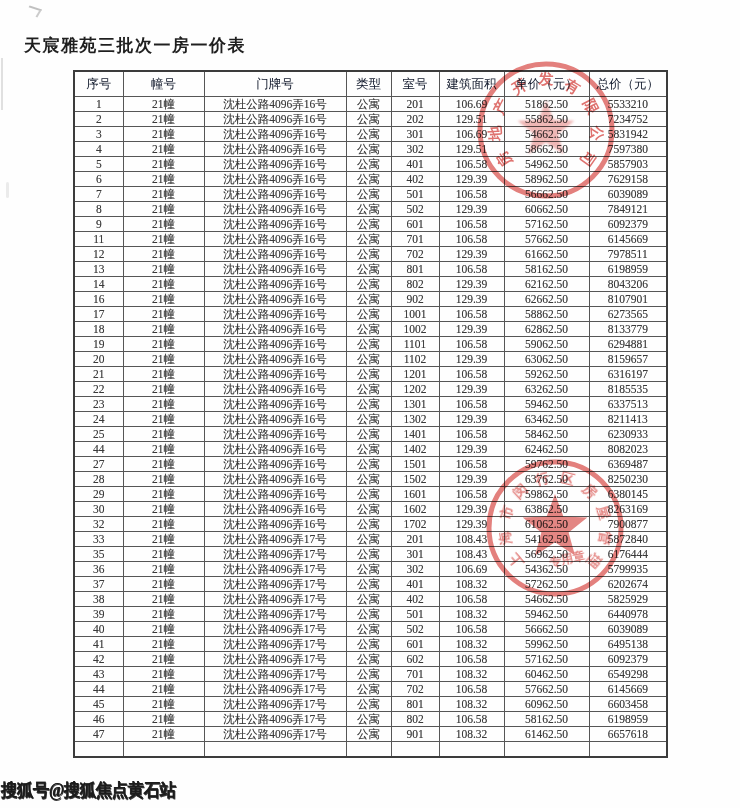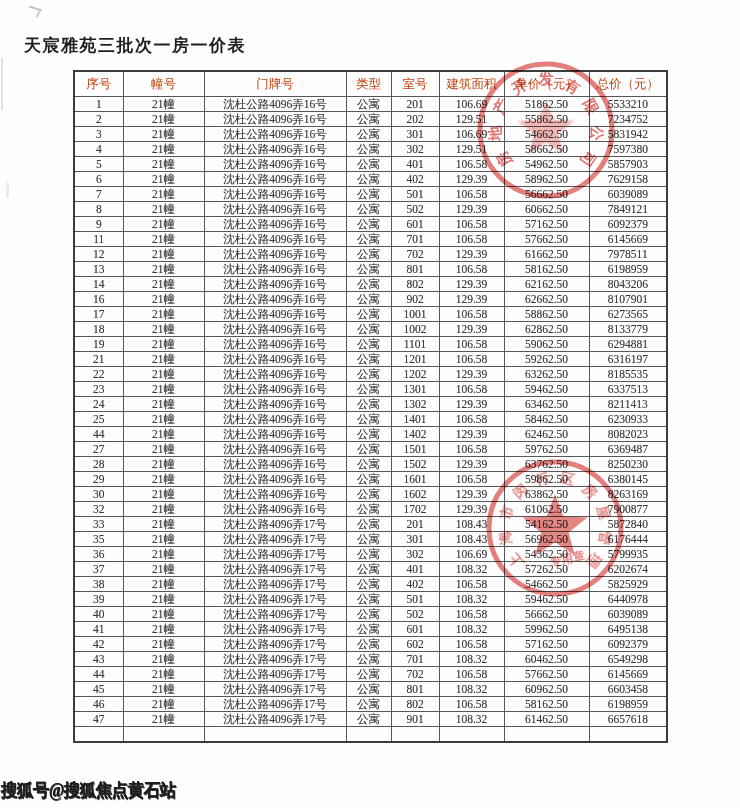--- a/index.html
+++ b/index.html
@@ -19,21 +19,21 @@
     border-collapse:collapse;table-layout:fixed;
     color:#3b3b3b;background:transparent;
     border:2px solid #3c3c3c;
   }
   .price-table th,.price-table td{
     border:1px solid #565656;padding:0;margin:0;
     text-align:center;vertical-align:middle;
     overflow:hidden;white-space:nowrap;
   }
   .price-table thead th{
-    height:24px;font-size:12.5px;font-weight:normal;color:#c2410c;
+    height:24px;font-size:12.5px;font-weight:normal;color:#0f172a;
   }
   .price-table tbody td{
     height:14px;line-height:14px;font-size:11.5px;
     text-shadow:0 0 .4px rgba(40,40,40,.45);
   }
   
   .stamp{
     position:absolute;z-index:5;mix-blend-mode:multiply;opacity:.82;
     pointer-events:none;
   }
@@ -264,20 +264,30 @@
           <td>19</td>
           <td>21幢</td>
           <td>沈杜公路4096弄16号</td>
           <td>公寓</td>
           <td>1101</td>
           <td>106.58</td>
           <td>59062.50</td>
           <td>6294881</td>
         </tr>
         <tr>
+          <td>20</td>
+          <td>21幢</td>
+          <td>沈杜公路4096弄16号</td>
+          <td>公寓</td>
+          <td>1102</td>
+          <td>129.39</td>
+          <td>63062.50</td>
+          <td>8159657</td>
+        </tr>
+        <tr>
           <td>21</td>
           <td>21幢</td>
           <td>沈杜公路4096弄16号</td>
           <td>公寓</td>
           <td>1201</td>
           <td>106.58</td>
           <td>59262.50</td>
           <td>6316197</td>
         </tr>
         <tr>

